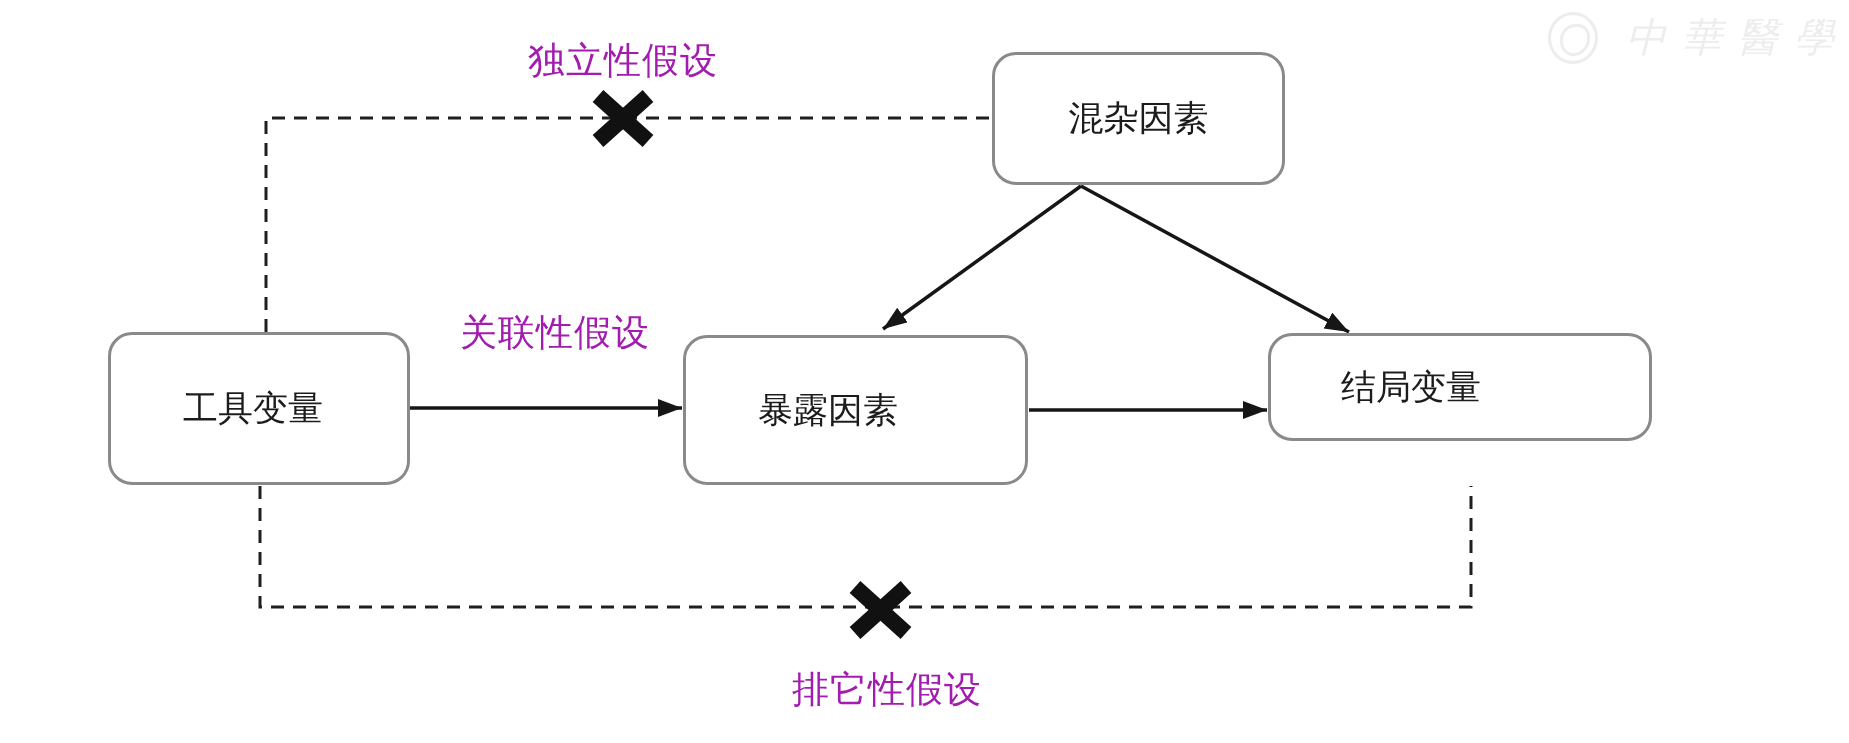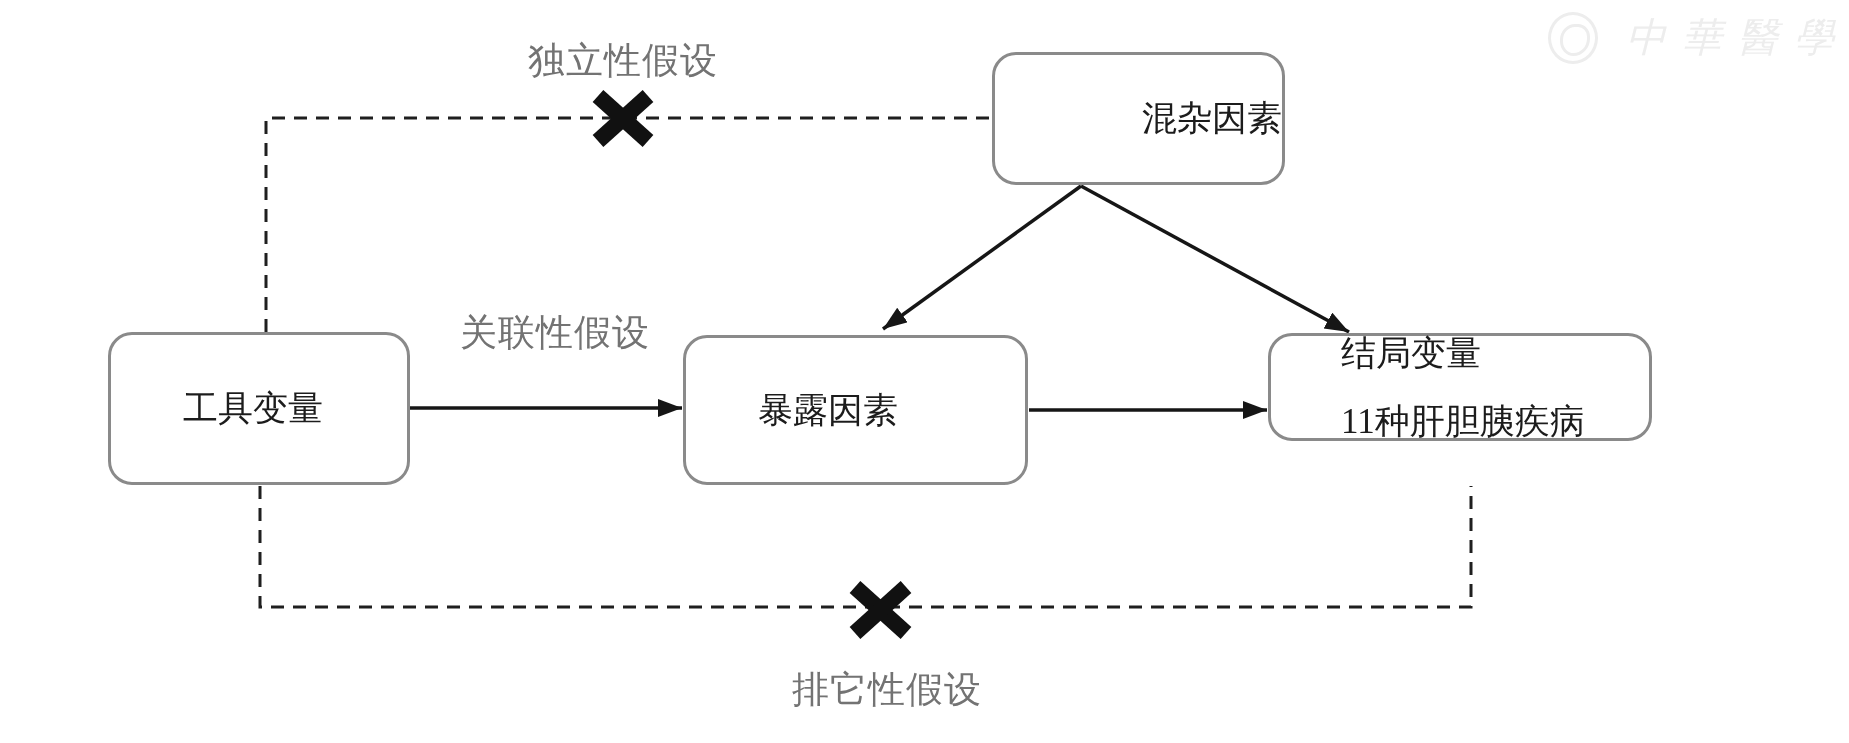--- a/index.html
+++ b/index.html
@@ -30,37 +30,37 @@
     display: flex;
     flex-direction: column;
     justify-content: center;
     color: #1c1c1c;
     font-size: 35px;
     line-height: 1.0;
   }
   .node-box .box-line { white-space: nowrap; }
   .box-confounder {
     left: 992px; top: 52px; width: 293px; height: 133px;
-    align-items: flex-end; text-align: center;
+    align-items: center; text-align: center;
   }
   .box-instrument {
     left: 108px; top: 332px; width: 302px; height: 153px;
     padding-left: 72px; 
   }
   .box-exposure {
     left: 683px; top: 335px; width: 345px; height: 150px;
     padding-left: 72px; row-gap: 42px;
   }
   .box-outcome {
     left: 1268px; top: 333px; width: 384px; height: 108px;
     padding-left: 70px; row-gap: 33px;
   }
   .assumption-label {
     position: absolute;
-    color: #737373;
+    color: #a21caf;
     font-size: 37px;
     line-height: 1;
     white-space: nowrap;
     letter-spacing: 1px;
   }
   .label-independence { left: 528px; top: 42px; }
   .label-relevance   { left: 460px; top: 314px; }
   .label-exclusion   { left: 792px; top: 671px; }
   .watermark {
     position: absolute;
@@ -135,21 +135,20 @@
   <div class="node-box box-instrument">
     <span class="box-line">工具变量</span>
   </div>
 
   <div class="node-box box-exposure">
     <span class="box-line">暴露因素</span>
   </div>
 
   <div class="node-box box-outcome">
     <span class="box-line">结局变量</span>
-    <span class="box-line">11种肝胆胰疾病</span>
   </div>
 
   <div class="assumption-label label-independence">独立性假设</div>
 
   <div class="assumption-label label-exclusion">排它性假设</div>
 
   <div class="assumption-label label-relevance">关联性假设</div>
 
   <div class="watermark">
     <div class="watermark-emblem"></div>

